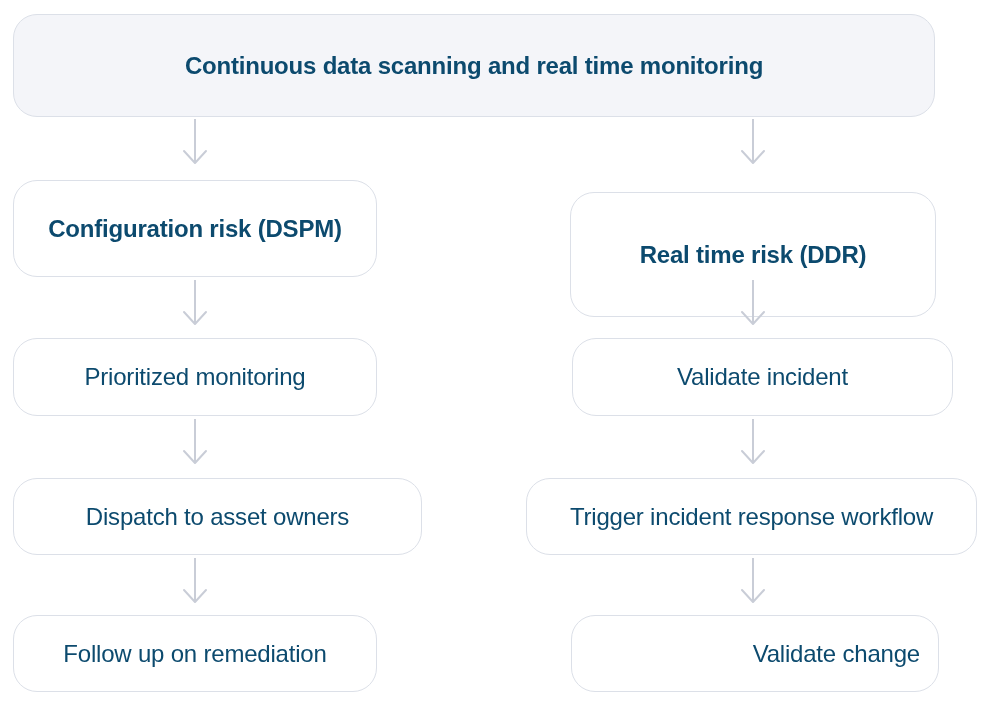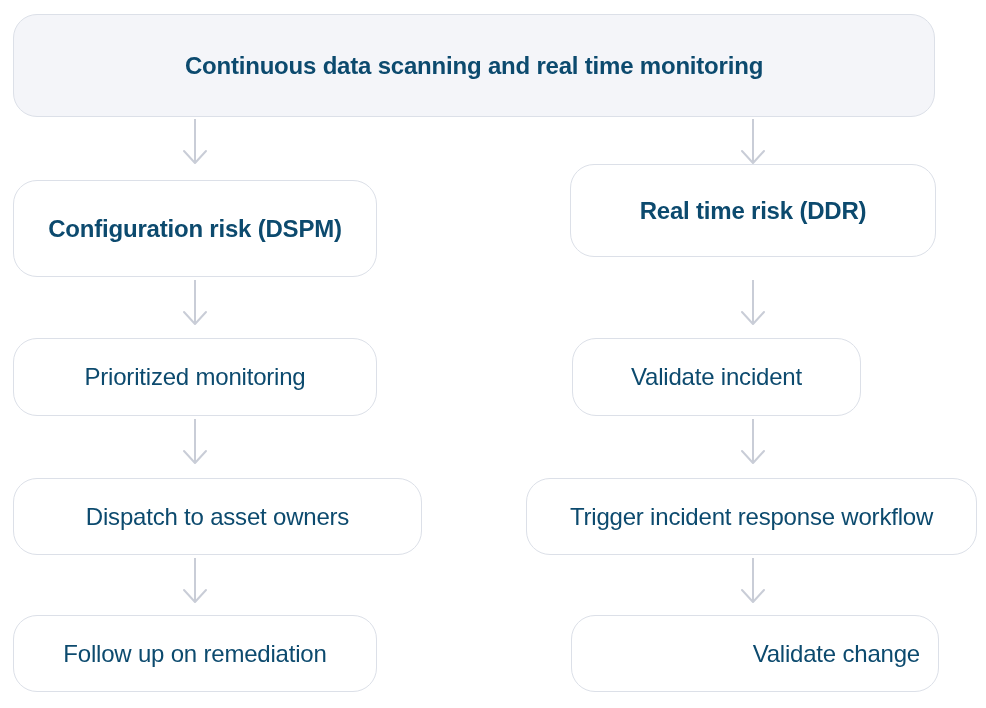--- a/index.html
+++ b/index.html
@@ -31,23 +31,23 @@
     letter-spacing: -0.2px;
     padding: 0 18px;
   }
   .box.root {
     left: 13px; top: 14px; width: 922px; height: 103px;
     background: #f4f5f9;
     font-weight: 700;
   }
   .box.header { font-weight: 700; }
   .box.colA-header { left: 13px;  top: 180px; width: 364px; height: 97px; }
-  .box.colB-header { left: 570px; top: 164px; width: 366px; height: 93px; }
+  .box.colB-header { left: 570px; top: 192px; width: 366px; height: 125px; }
   .box.colA-s1 { left: 13px;  top: 338px; width: 364px; height: 78px; }
-  .box.colB-s1 { left: 572px; top: 338px; width: 289px; height: 78px; }
+  .box.colB-s1 { left: 572px; top: 338px; width: 381px; height: 78px; }
   .box.colA-s2 { left: 13px;  top: 478px; width: 409px; height: 77px; }
   .box.colB-s2 { left: 526px; top: 478px; width: 451px; height: 77px; }
   .box.colA-s3 { left: 13px;  top: 615px; width: 364px; height: 77px; }
   .box.colB-s3 { left: 571px; top: 615px; width: 368px; height: 77px; justify-content: flex-end; }
 
   .arrow {
     position: absolute;
     width: 30px;
     height: 48px;
   }

